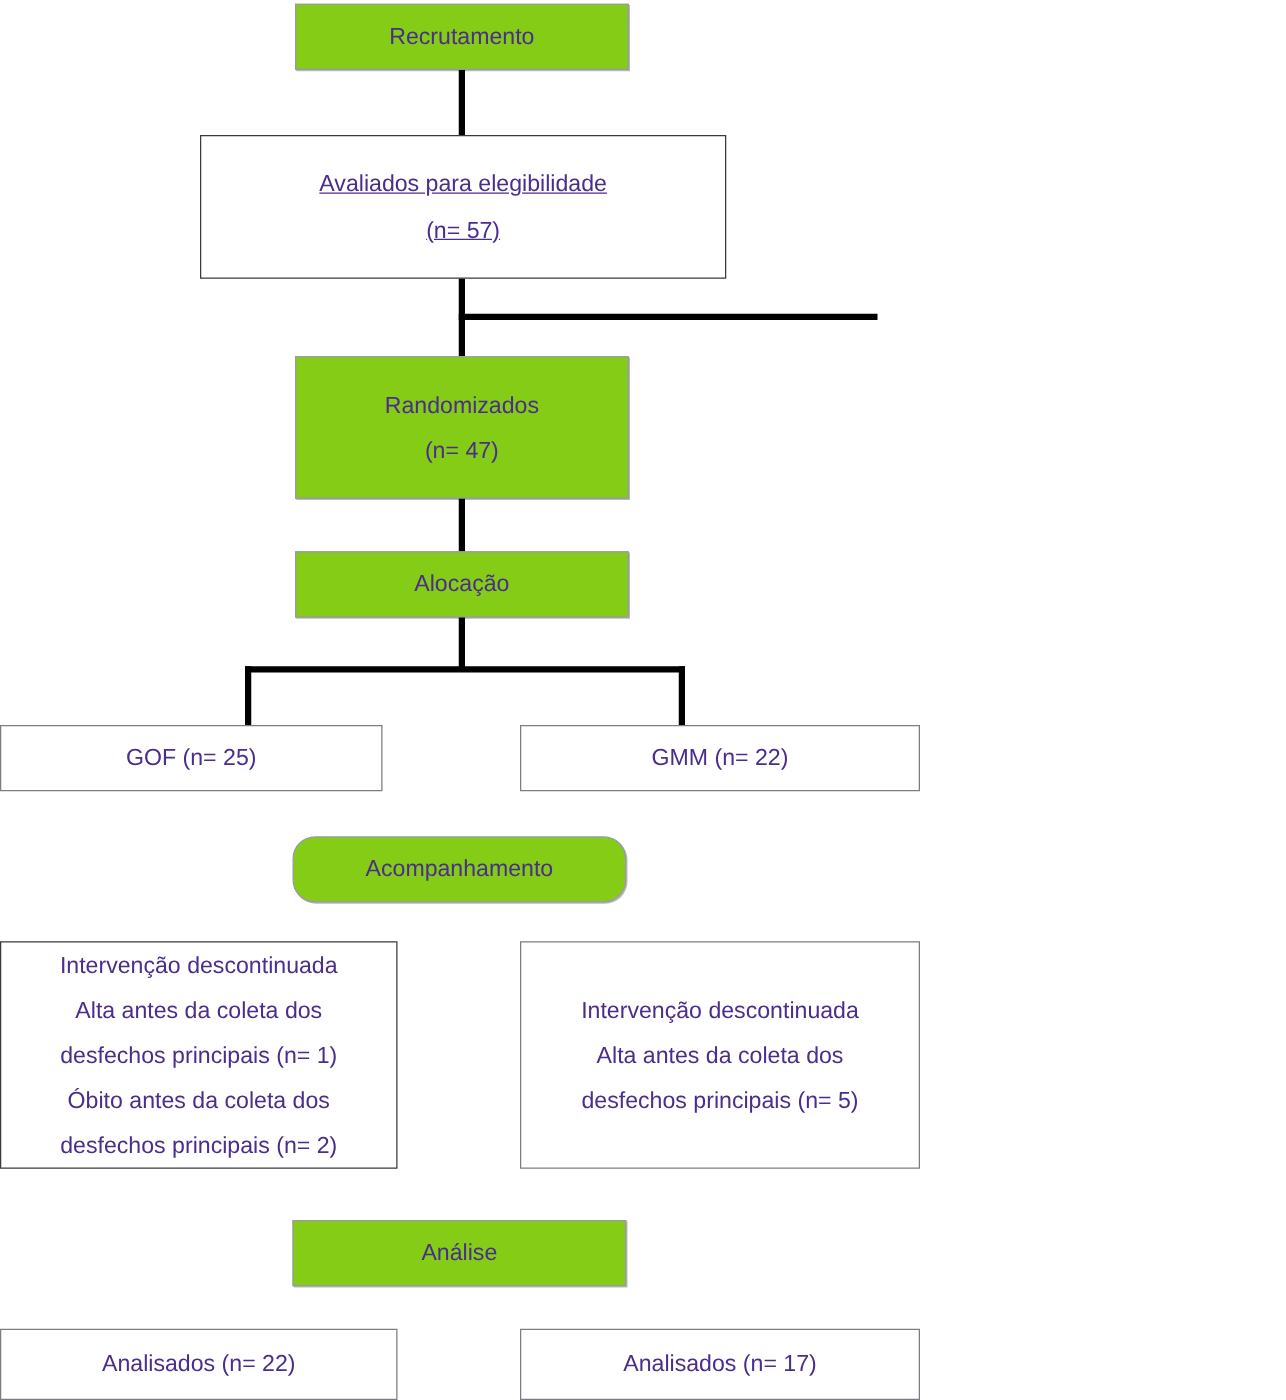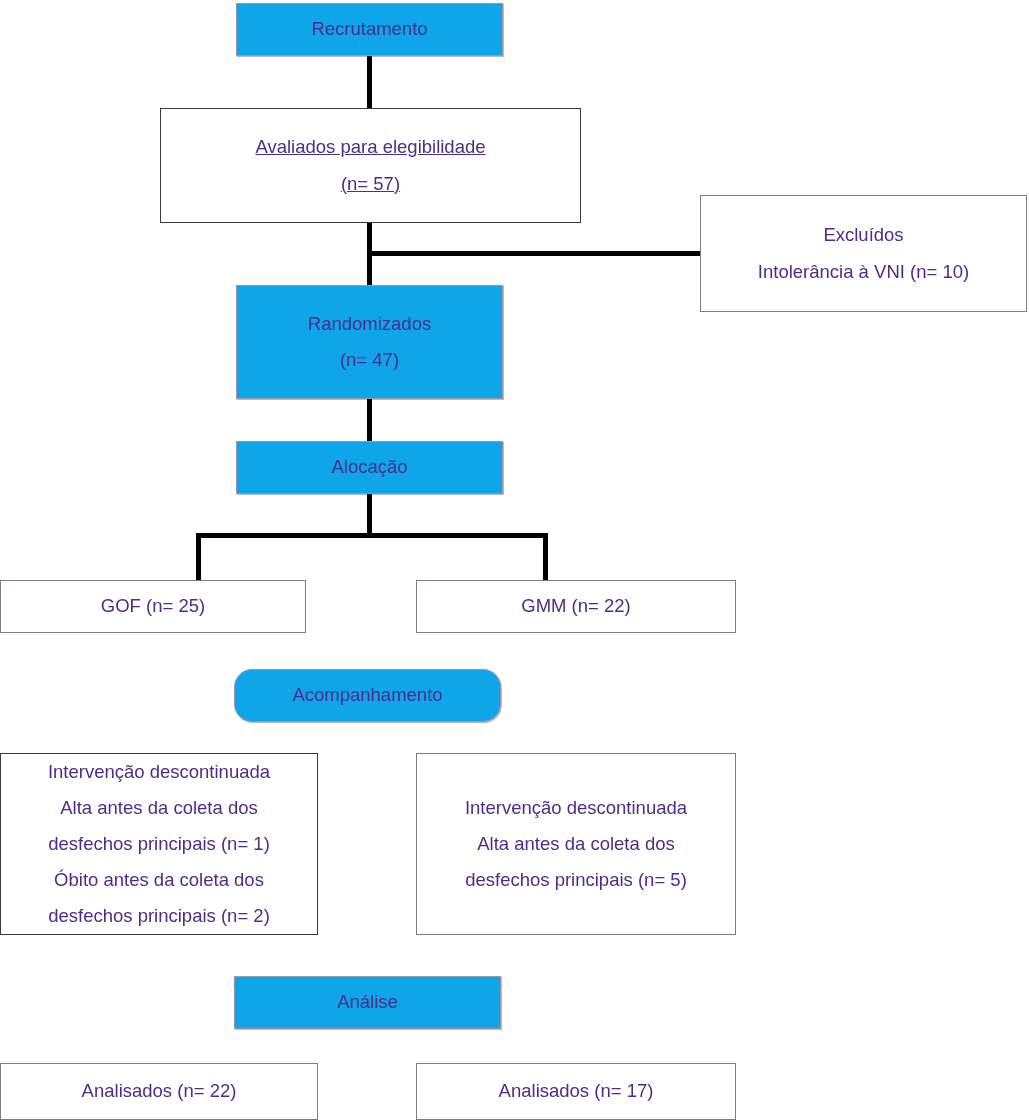--- a/index.html
+++ b/index.html
@@ -5,21 +5,21 @@
   html,body{margin:0;padding:0;background:#ffffff;}
   body{font-family:"Liberation Sans","DejaVu Sans",sans-serif;}
   #canvas{position:relative;width:1029px;height:1120px;background:#ffffff;overflow:hidden;}
 
   .box{position:absolute;box-sizing:border-box;display:flex;flex-direction:column;
        align-items:center;justify-content:center;text-align:center;
        color:#4B2D8C;font-size:18.5px;line-height:1.95;}
   .box .ln{display:block;white-space:nowrap;}
 
   
-  .stage{background:#0ea5e9;border:1px solid #9a98a8;
+  .stage{background:#84cc16;border:1px solid #9a98a8;
          box-shadow:1px 1px 0 0 #b9b7c4;}
   
   .node{background:#ffffff;border:1px solid #3a3a3a;}
   .node.soft{border:1px solid #7c7c84;}
 
   
   .line{position:absolute;background:#000000;}
   .vline{width:5px;}
   .hline{height:5px;}
 </style>
@@ -36,24 +36,20 @@
 
   <div class="box node" style="left:160px;top:108px;width:421px;height:115px;text-decoration:underline;">
     <span class="ln">Avaliados para elegibilidade</span>
     <span class="ln">(n= 57)</span>
   </div>
 
   <div class="line vline" style="left:367px;top:223px;height:62px;"></div>
 
   <div class="line hline" style="left:367px;top:251px;width:335px;"></div>
 
-  <div class="box node soft" style="left:700px;top:195px;width:327px;height:117px;">
-    <span class="ln">Excluídos</span>
-    <span class="ln">Intolerância à VNI (n= 10)</span>
-  </div>
 
   <div class="box stage" style="left:236px;top:285px;width:267px;height:114px;">
     <span class="ln">Randomizados</span>
     <span class="ln">(n= 47)</span>
   </div>
 
   <div class="line vline" style="left:367px;top:399px;height:43px;"></div>
 
   <div class="box stage" style="left:236px;top:441px;width:267px;height:53px;">
     <span class="ln">Alocação</span>

